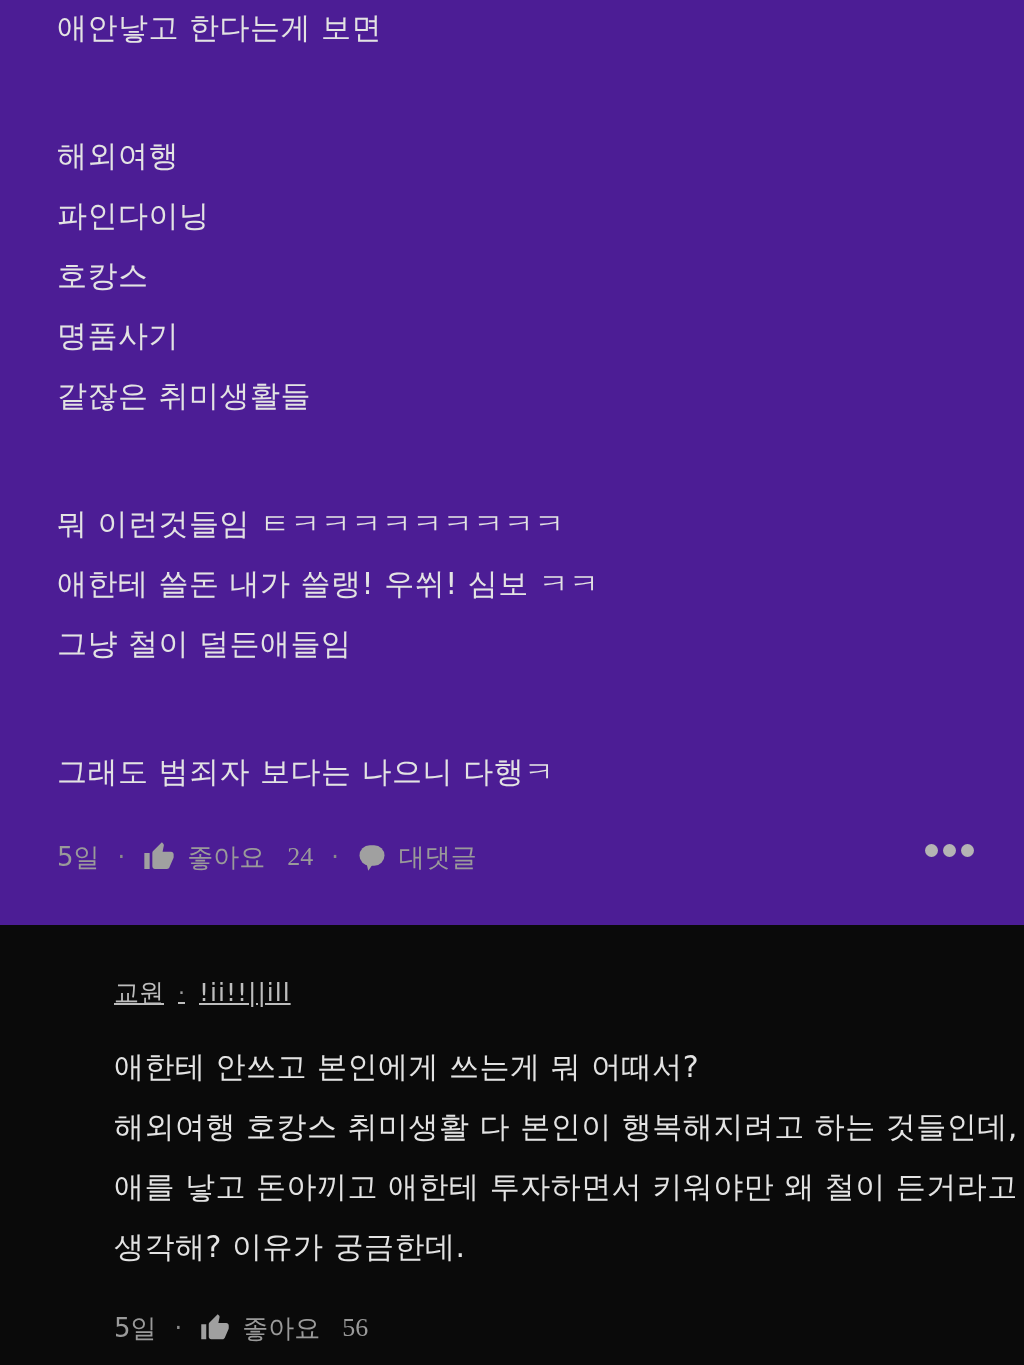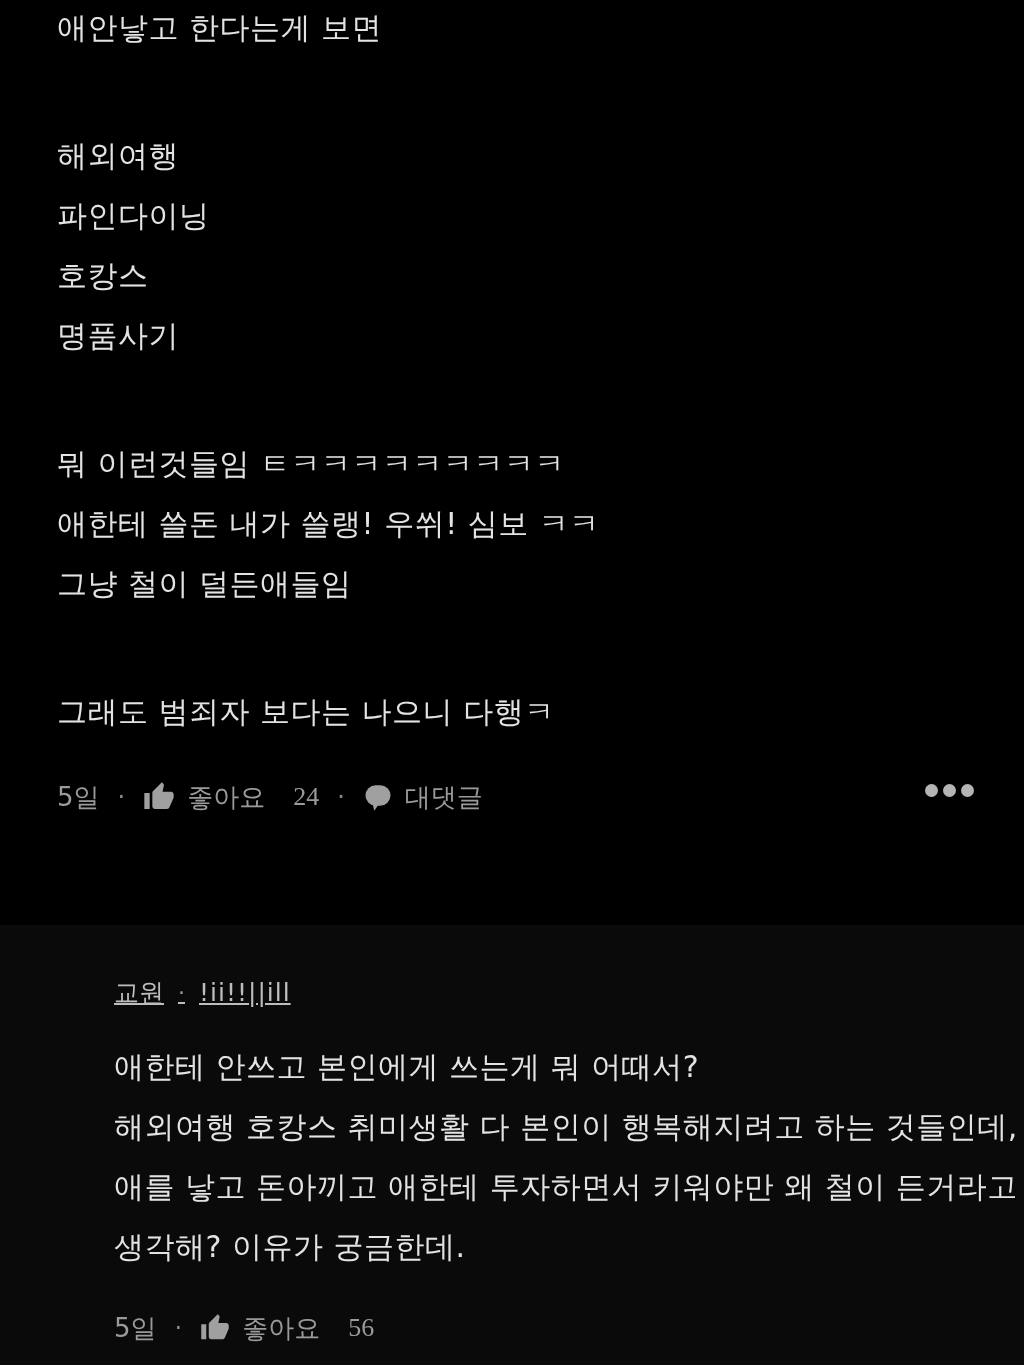--- a/index.html
+++ b/index.html
@@ -12,21 +12,21 @@
   .screen {
     width: 1024px;
     height: 1365px;
     position: relative;
   }
 
   
   .comment-section {
     width: 1024px;
     height: 925px;
-    background: #000000;
+    background: #4c1d95;
     padding: 8px 50px 0 57px;
   }
   .comment-body p {
     font-size: 30px;
     line-height: 40px;
     letter-spacing: 0.5px;
     color: #e3e3e3;
     margin: 0 0 20px 0;
     white-space: nowrap;
   }
@@ -54,21 +54,21 @@
     gap: 12px;
     background: none;
     border: none;
     color: #9a9a9a;
     font-family: Liberation Serif, serif;
     font-size: 26px;
     cursor: pointer;
     padding: 0;
   }
   .footer-btn svg { display: block; }
-  .like-count { margin-left: 16px; }
+  .like-count { margin-left: 10px; }
 
   .more-options {
     position: absolute;
     right: 0;
     top: 2px;
     display: flex;
     gap: 5px;
     background: none;
     border: none;
     cursor: pointer;
@@ -113,20 +113,21 @@
 
 <div class="screen">
 
   <section class="comment-section">
     <div class="comment-body">
       <p>애안낳고 한다는게 보면</p>
       <p class="gap-before">해외여행</p>
       <p>파인다이닝</p>
       <p>호캉스</p>
       <p>명품사기</p>
+      <p>같잖은 취미생활들</p>
       <p class="gap-before">뭐 이런것들임 ㅌㅋㅋㅋㅋㅋㅋㅋㅋㅋ</p>
       <p>애한테 쓸돈 내가 쓸랭! 우쒸! 심보 ㅋㅋ</p>
       <p>그냥 철이 덜든애들임</p>
       <p class="gap-before">그래도 범죄자 보다는 나으니 다행ㅋ</p>
     </div>
 
     <div class="footer-row">
       <span class="date">5일</span>
       <span class="sep">·</span>
       <button class="footer-btn">

